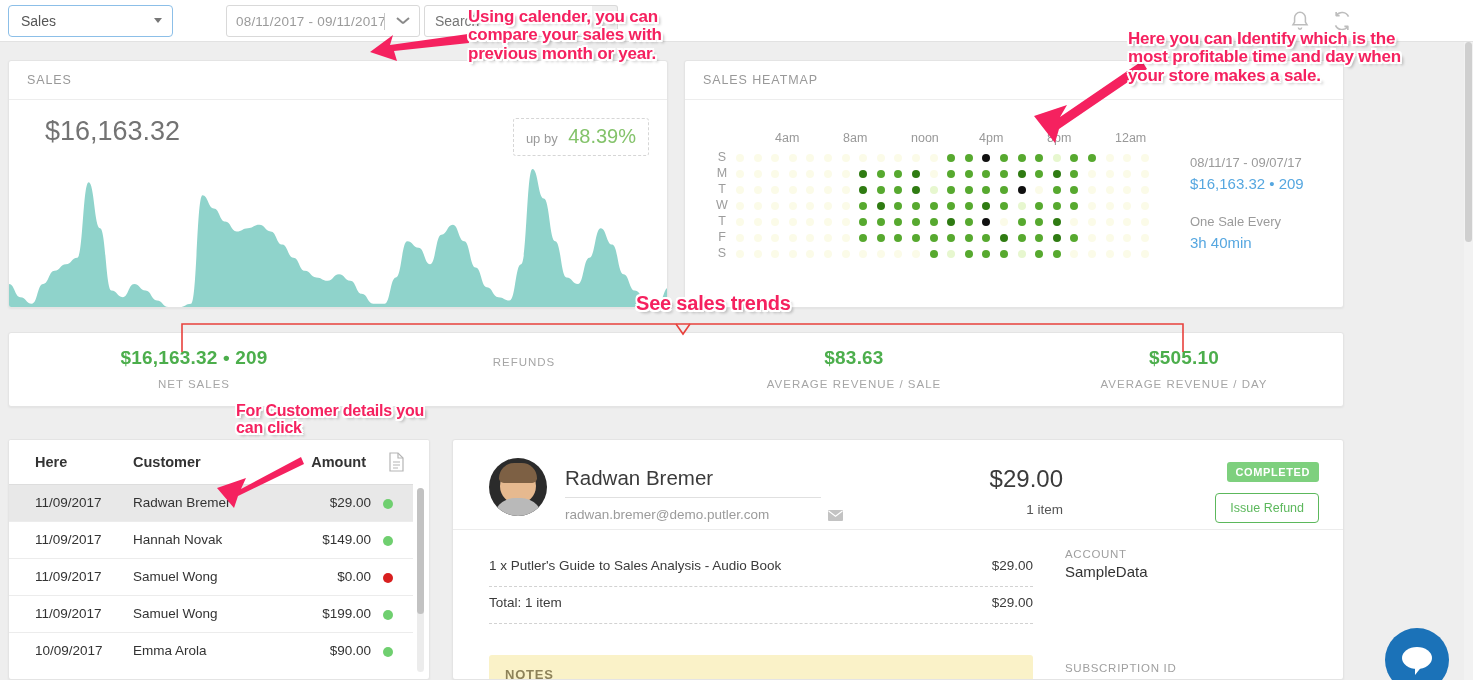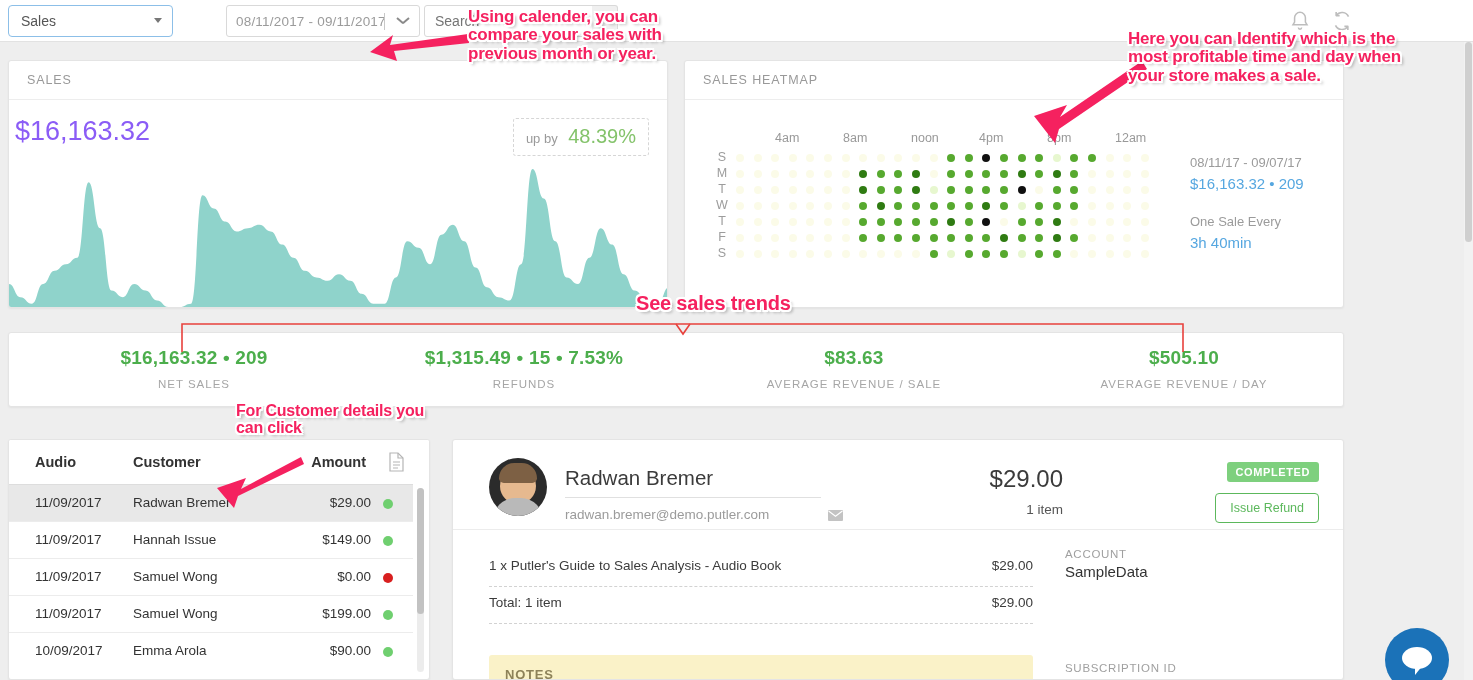--- a/index.html
+++ b/index.html
@@ -78,22 +78,22 @@
     border-bottom: 1px solid #ededed;
   }
   .card-hd .t {
     position: absolute; left: 18px; top: 12px;
     font-size: 12.5px; color: #999; letter-spacing: .9px;
   }
 
   
   #salesCard { left: 8px; top: 60px; width: 660px; height: 248px; overflow: hidden; }
   .sales-amt {
-    position: absolute; left: 6px; top: 55px;
-    font-size: 27px; color: #8b5cf6; font-weight: 400;
+    position: absolute; left: 36px; top: 55px;
+    font-size: 27px; color: #737373; font-weight: 400;
   }
   .upby {
     position: absolute; right: 18px; top: 57px; height: 38px;
     border: 1px dashed #d6d6d6; border-radius: 3px; padding: 6px 12px 0 12px;
   }
   .upby .lab { font-size: 13px; color: #9a9a9a; }
   .upby .pct { font-size: 20px; color: #84c36b; margin-left: 6px; }
   .sales-chart { position: absolute; left: 0; bottom: 0; width: 660px; height: 144px; }
 
   
@@ -478,56 +478,55 @@
     <div class="r3">One Sale Every</div>
     <div class="r4">3h 40min</div>
   </div>
 
   <div class="card" id="kpiCard">
       <div class="kpi" style="left: 70px; width: 230px;">
         <div class="v">$16,163.32 • 209</div>
         <div class="l">NET SALES</div>
       </div>
       <div class="kpi" style="left: 400px; width: 230px;">
-        <div class="v">$1,315.49 • 15 • 7.53%</div>
         <div class="l">REFUNDS</div>
       </div>
       <div class="kpi" style="left: 730px; width: 230px;">
         <div class="v">$83.63</div>
         <div class="l">AVERAGE REVENUE / SALE</div>
       </div>
       <div class="kpi" style="left: 1060px; width: 230px;">
         <div class="v">$505.10</div>
         <div class="l">AVERAGE REVENUE / DAY</div>
       </div>
     </div>
 
   <div class="card" id="txCard">
     <div class="tx-head">
-      <span class="h date">Audio</span>
+      <span class="h date">Here</span>
       <span class="h cust">Customer</span>
       <span class="h amt">Amount</span>
       <span class="doc-ico">
         <svg width="17" height="20" viewBox="0 0 17 20" fill="none" stroke="#b5b5b5" stroke-width="1.2">
           <path d="M2 1h8l5 5v13H2z"></path>
             <path d="M10 1v5h5"></path>
           <path d="M5 10h7M5 13h7M5 16h5" stroke-width="1"></path>
         </svg>
       </span>
     </div>
     <div id="txRows">
         <div class="tx-row sel" style="top: 44px;">
           <span class="d">11/09/2017</span>
           <span class="c">Radwan Bremer</span>
           <span class="a">$29.00</span>
           <span class="s" style="background: rgb(111, 207, 111);"></span>
         </div>
         <div class="tx-row" style="top: 81px;">
           <span class="d">11/09/2017</span>
-          <span class="c">Hannah Issue</span>
+          <span class="c">Hannah Novak</span>
           <span class="a">$149.00</span>
           <span class="s" style="background: rgb(111, 207, 111);"></span>
         </div>
         <div class="tx-row" style="top: 118px;">
           <span class="d">11/09/2017</span>
           <span class="c">Samuel Wong</span>
           <span class="a">$0.00</span>
           <span class="s" style="background: rgb(216, 31, 31);"></span>
         </div>
         <div class="tx-row" style="top: 155px;">

